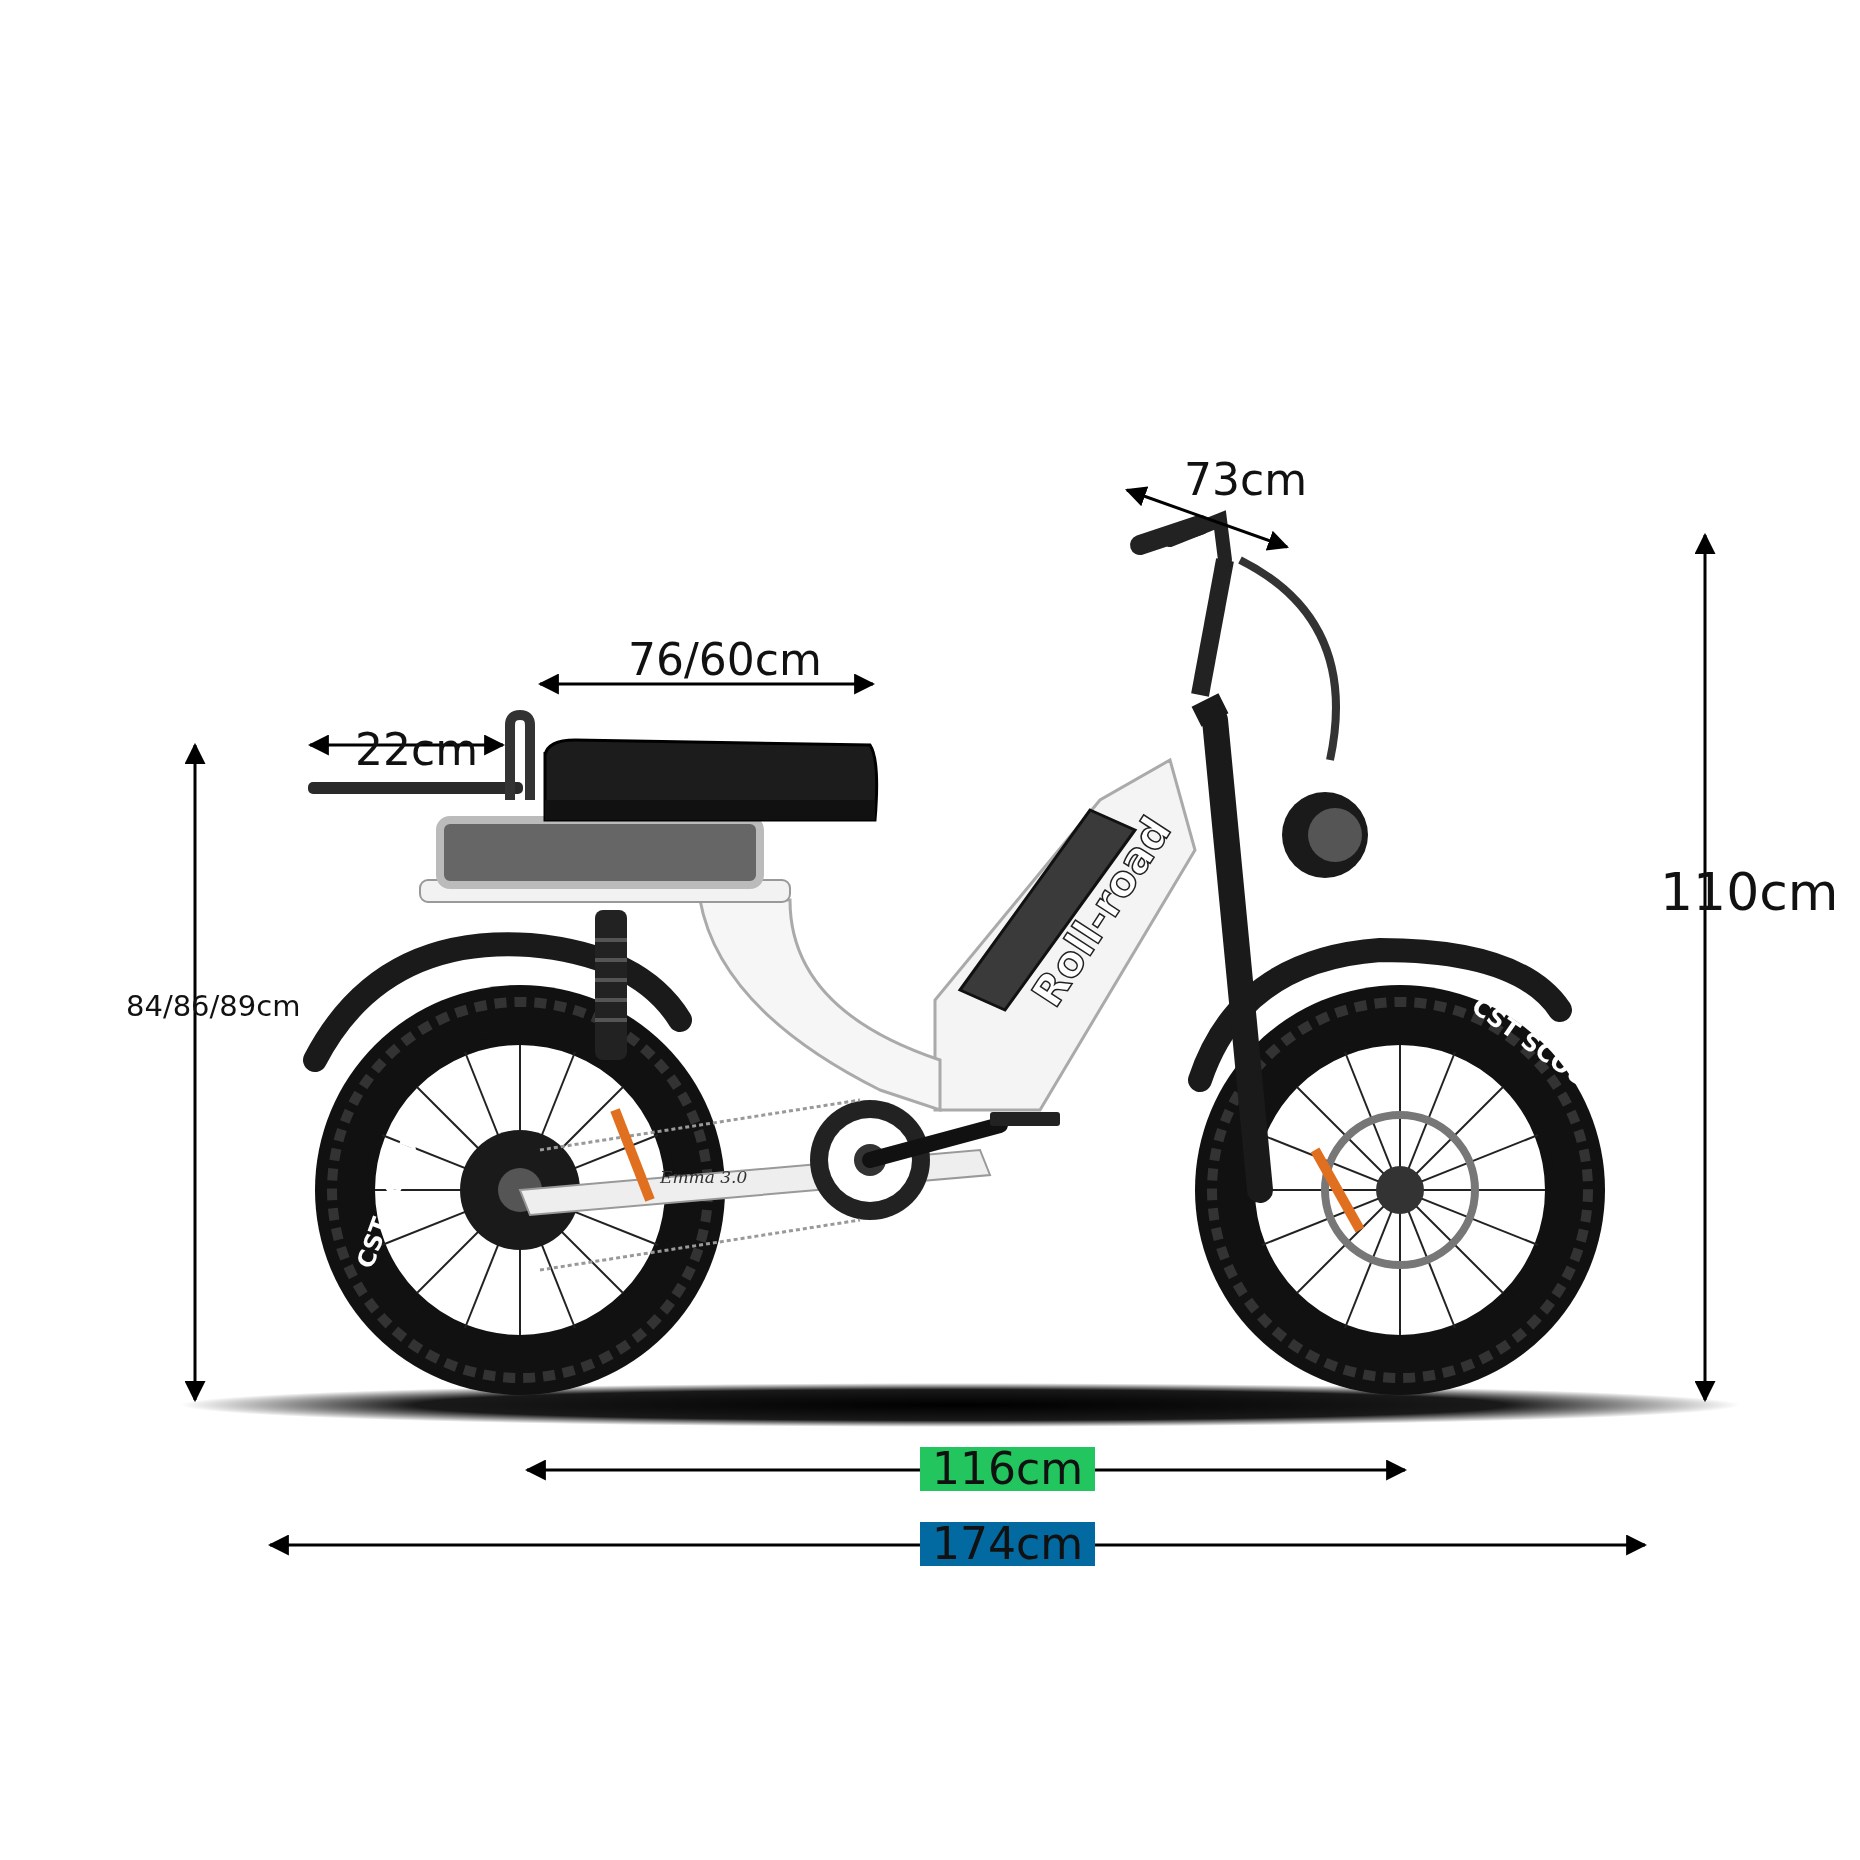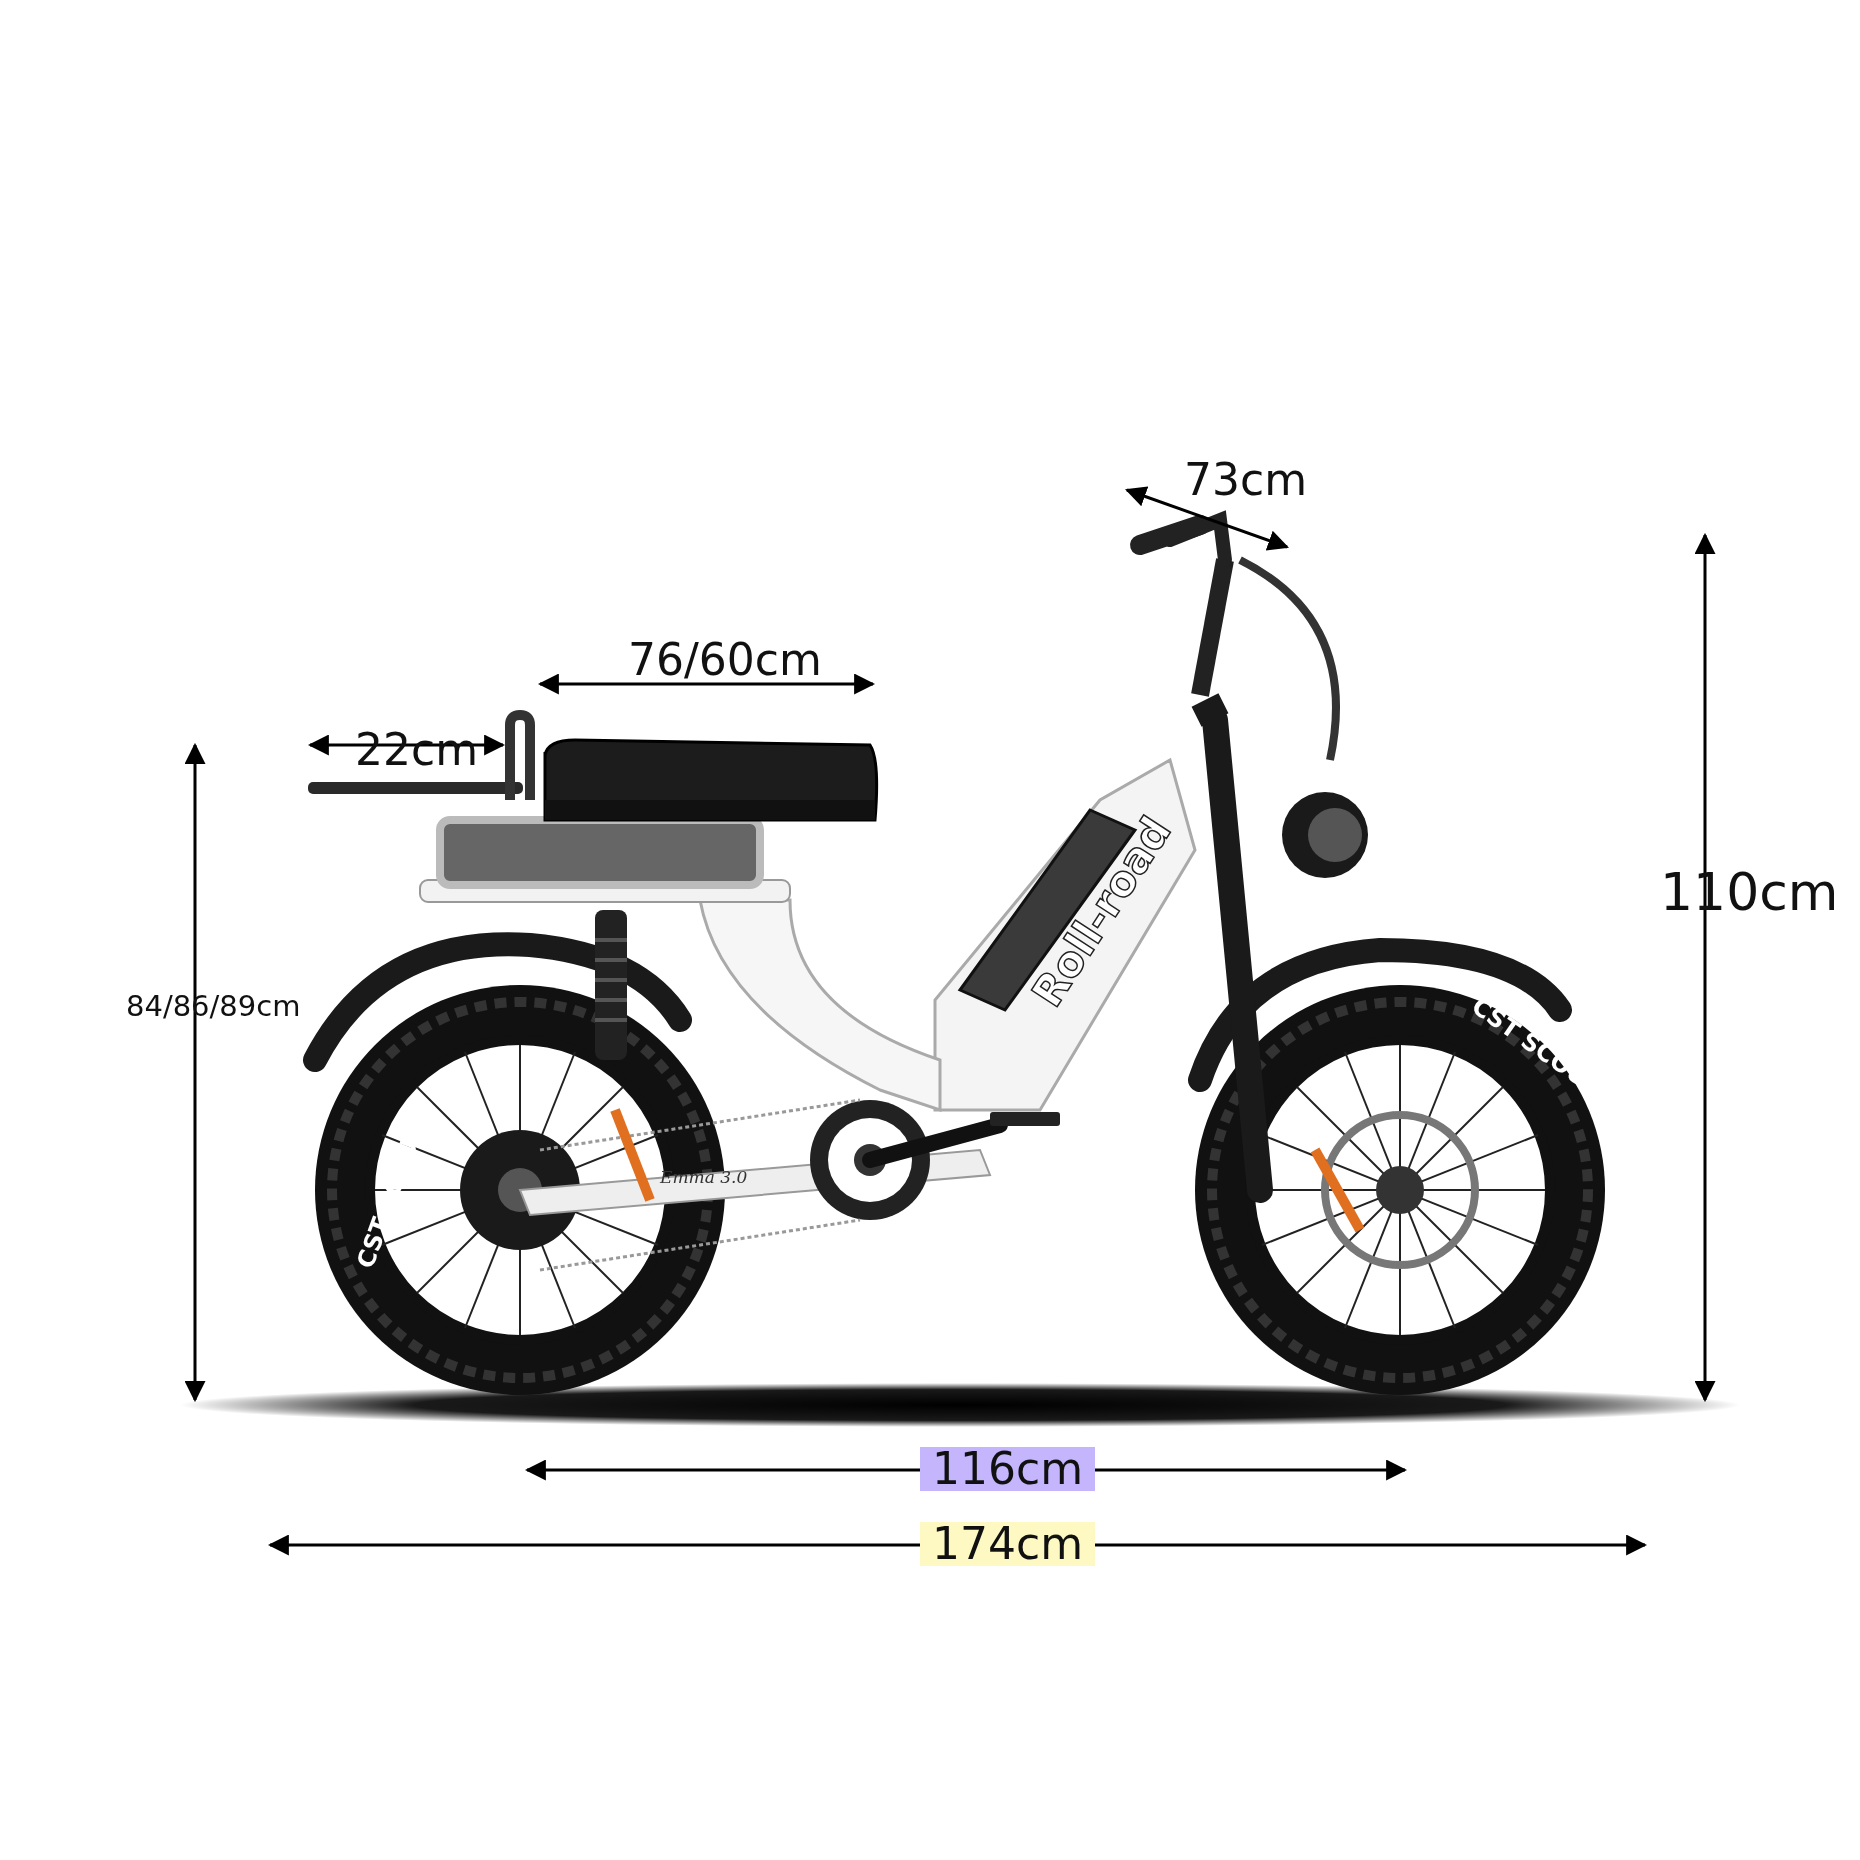--- a/index.html
+++ b/index.html
@@ -4,22 +4,22 @@
 <style>
   html, body { margin:0; padding:0; background:#ffffff; }
   body { width:1860px; height:1860px; position:relative; overflow:hidden; font-family:"DejaVu Sans", sans-serif; }
   .canvas { position:absolute; left:0; top:0; width:1860px; height:1860px; }
   .label { position:absolute; color:#111; font-family:"DejaVu Sans", sans-serif; white-space:nowrap; line-height:1; }
   .lbl-73 { left:1184px; top:458px; font-size:44px; }
   .lbl-22 { left:355px; top:728px; font-size:44px; }
   .lbl-4560 { left:628px; top:638px; font-size:44px; }
   .lbl-848689 { left:114px; top:992px; font-size:29px;margin-left:12px; }
   .lbl-110 { left:1660px; top:866px; font-size:52px; }
-  .lbl-116 { left:920px; top:1447px; font-size:44px; background:#c4b5fd; padding:0 12px; }
-  .lbl-174 { left:920px; top:1522px; font-size:44px; background:#fef9c3; padding:0 12px; }
+  .lbl-116 { left:920px; top:1447px; font-size:44px; background:#22c55e; padding:0 12px; }
+  .lbl-174 { left:920px; top:1522px; font-size:44px; background:#0369a1; padding:0 12px; }
 </style>
 </head>
 <body>
 
 <svg class="canvas" viewBox="0 0 1860 1860" xmlns="http://www.w3.org/2000/svg">
   <defs>
     <radialGradient id="shadow" cx="50%" cy="50%" r="50%">
       <stop offset="0%" stop-color="#000" stop-opacity="1"></stop>
       <stop offset="70%" stop-color="#000" stop-opacity="0.9"></stop>
       <stop offset="100%" stop-color="#000" stop-opacity="0"></stop>

